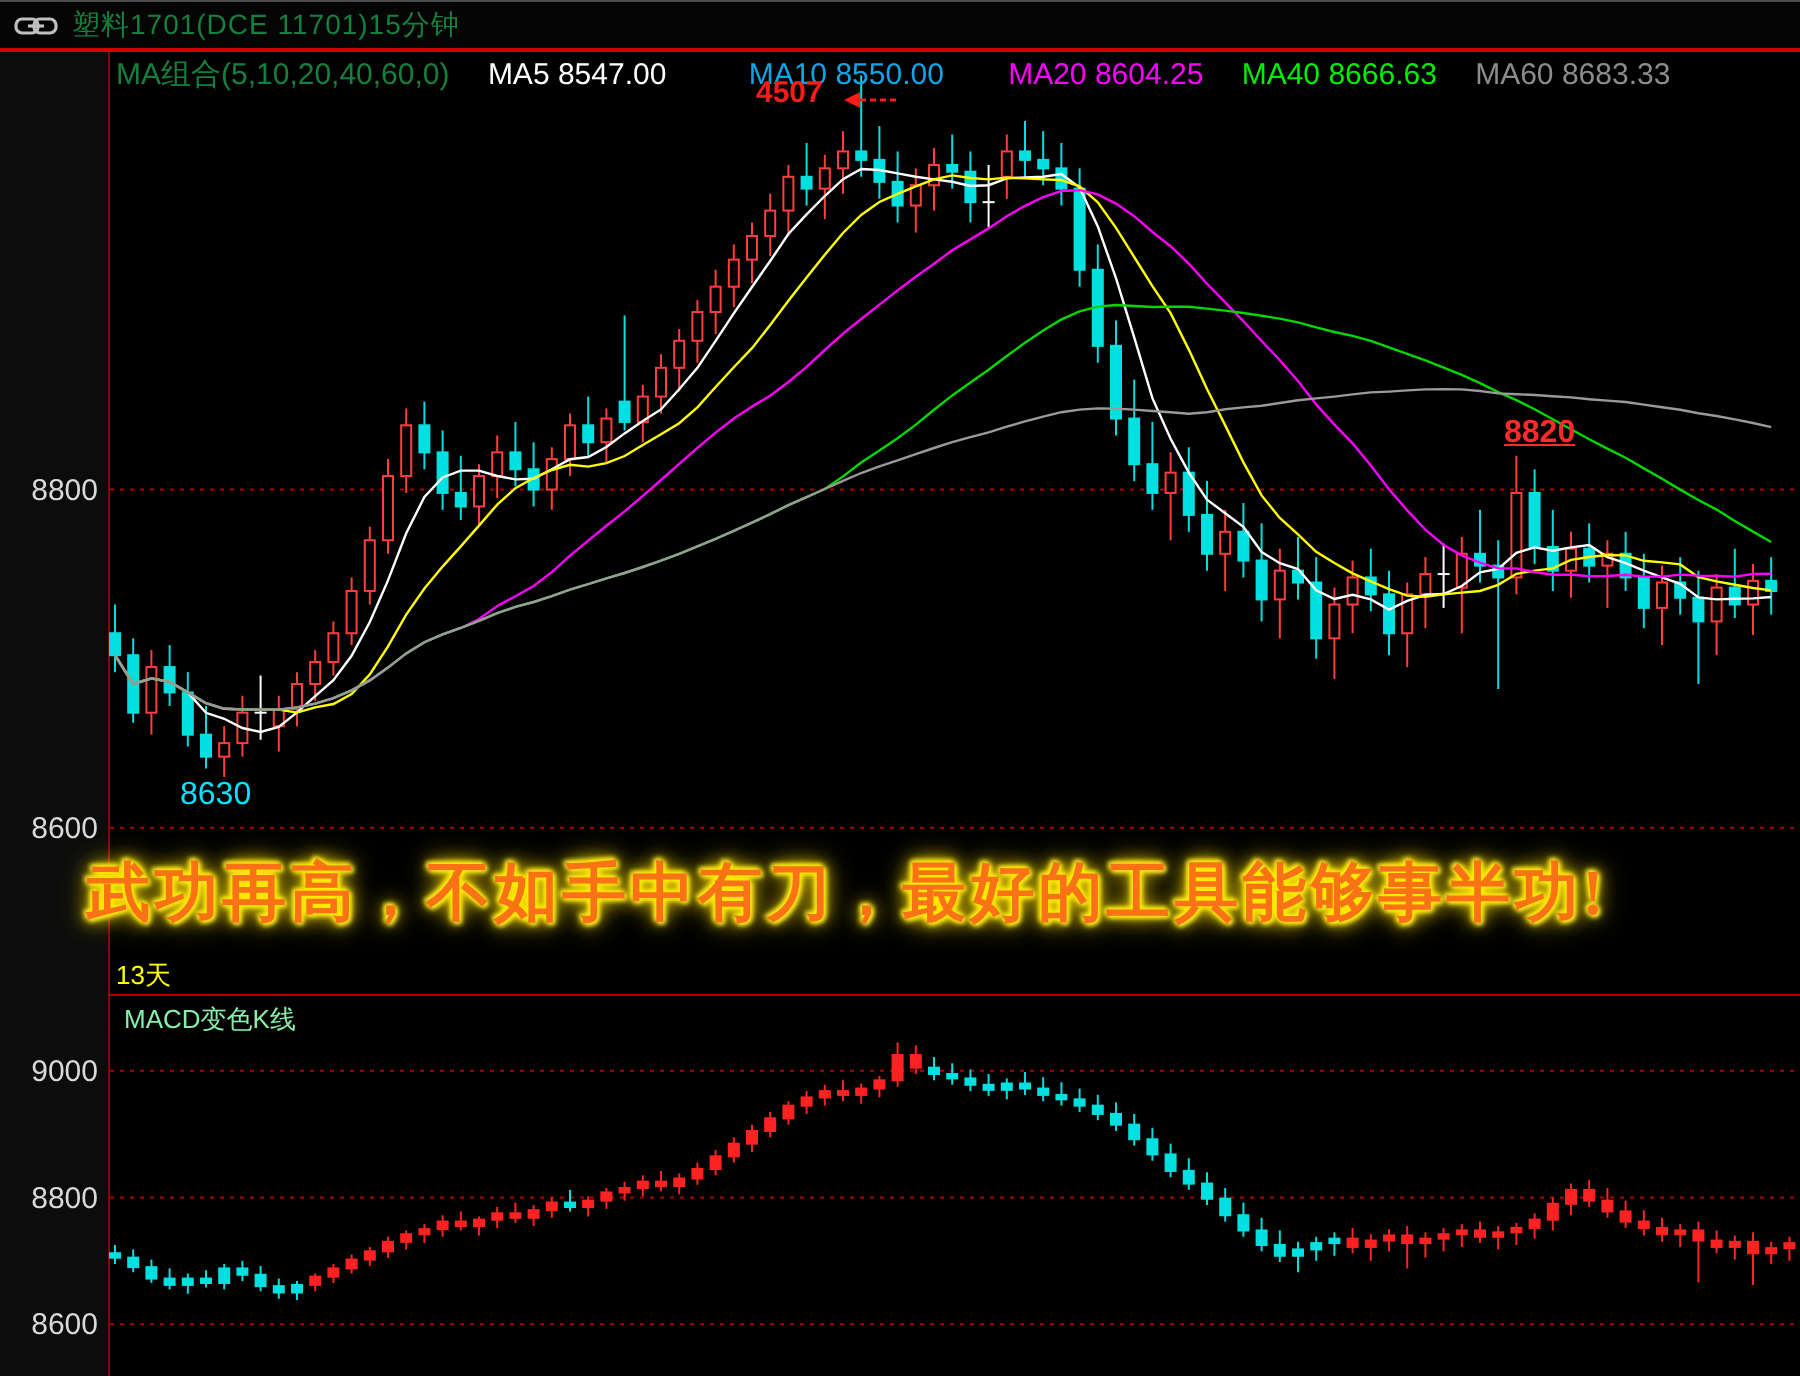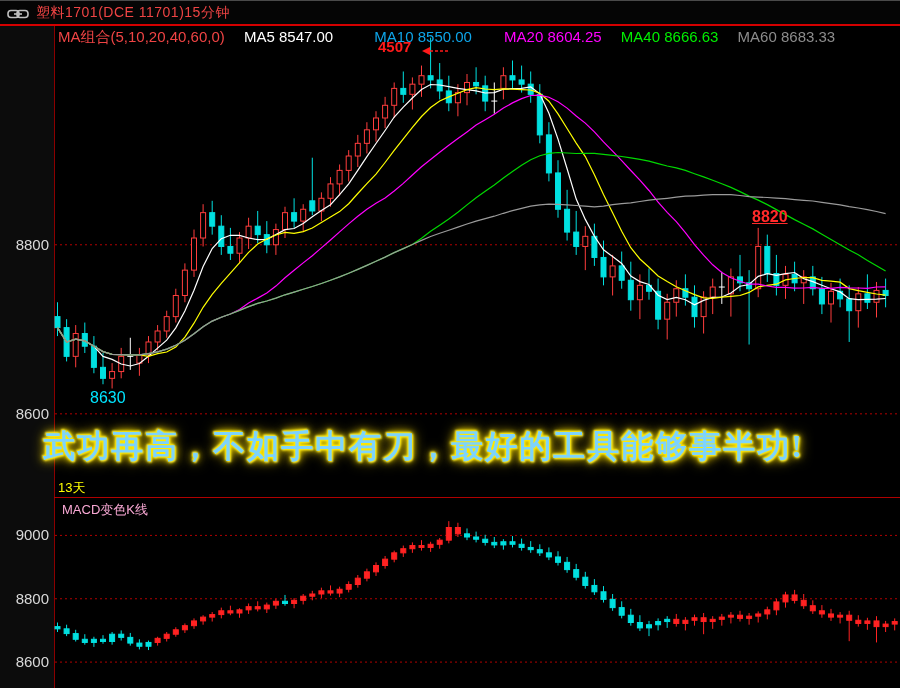--- a/index.html
+++ b/index.html
@@ -1,47 +1,47 @@
 <!DOCTYPE html>
 <html><head>
 <meta charset="utf-8">
 <style>
   html,body{margin:0;padding:0;background:#000;}
   #screen{position:relative;width:900px;height:688px;background:#000;overflow:hidden;
           font-family:"Liberation Sans", sans-serif;border-top:1px solid #4a4a4a;}
   
   #title-bar{position:absolute;left:0;top:0;width:900px;height:23px;background:#050505;}
-  #title-bar .ttl{position:absolute;left:36px;top:3px;color:#ef4444;font-size:14px;letter-spacing:0.5px;text-align:right;}
+  #title-bar .ttl{position:absolute;left:36px;top:3px;color:#15803d;font-size:14px;letter-spacing:0.5px;text-align:right;}
   #link-ic{position:absolute;left:7px;top:5px;}
   #top-sep{position:absolute;left:0;top:23px;width:900px;height:2px;background:#d40000;}
   
   #gutter{position:absolute;left:0;top:25px;width:54px;height:663px;background:#0c0c0c;}
   #axis-vline{position:absolute;left:54px;top:25px;width:1px;height:663px;background:#8b0000;}
   
   #ma-row{position:absolute;left:58px;top:27px;font-size:15px;white-space:nowrap;z-index:5;}
   #ma-row span{margin-right:15px;}
   
   #watermark{position:absolute;left:36px;top:14px;font-size:42px;font-weight:bold;
              color:rgba(160,160,160,0.38);letter-spacing:1px;z-index:9;}
   
   .anno{position:absolute;font-size:15px;font-weight:bold;z-index:6;}
   #anno-peak{left:378px;top:37px;color:#ff1a1a;}
   #peak-arrow{position:absolute;left:422px;top:41px;z-index:6;}
   #anno-low{left:90px;top:388px;color:#00e5ff;font-weight:normal;font-size:16px;}
   #anno-bounce{left:752px;top:207px;color:#ff2a2a;font-size:16px;text-decoration:underline;}
   
   #banner{position:absolute;left:0;top:424px;width:847px;text-align:center;z-index:8;
           font-family:"Liberation Serif", serif;font-weight:bold;font-size:32px;letter-spacing:2px;
-          color:#7dd3fc;
+          color:#f97316;
           text-shadow:0 0 3px #ffee00,0 0 5px #ffe800,0 0 9px #ffe000,0 0 14px #ffd700,
                       1px 1px 2px #fff176,-1px -1px 2px #fff176;}
   
   #period-label{position:absolute;left:58px;top:478px;color:#ffff00;font-size:13px;z-index:5;text-align:right;}
   #sub-sep{position:absolute;left:54px;top:496px;width:846px;height:1px;background:#b00000;}
-  #macd-label{position:absolute;left:62px;top:500px;color:#f9a8d4;font-size:13px;z-index:5;}
+  #macd-label{position:absolute;left:62px;top:500px;color:#86efac;font-size:13px;z-index:5;}
   
   #chart-svg{position:absolute;left:0;top:0;z-index:2;}
   .hit{position:absolute;z-index:4;}
 </style>
 </head>
 <body>
 
 <div id="screen">
 
   <div id="title-bar">
@@ -53,21 +53,21 @@
       </svg>
     </span>
     <span class="ttl">塑料1701(DCE 11701)15分钟</span>
   </div>
   <div id="top-sep"></div>
 
   <div id="gutter"></div>
   <div id="axis-vline"></div>
 
   <div id="ma-row">
-    <span style="color: #ef4444;">MA组合(5,10,20,40,60,0)</span>
+    <span style="color: #15803d;">MA组合(5,10,20,40,60,0)</span>
     <span style="color: rgb(255, 255, 255);">MA5 8547.00</span>
     <span style="color: #0ea5e9; margin-left: 22px;">MA10 8550.00</span>
     <span style="color: rgb(255, 0, 255); margin-left: 13px;">MA20 8604.25</span>
     <span style="color: rgb(0, 238, 0);">MA40 8666.63</span>
     <span style="color: rgb(140, 140, 140);">MA60 8683.33</span>
   </div>
 
 
   <svg id="chart-svg" width="900" height="688">
       <line x1="55" x2="898" y1="243.77358490566039" y2="243.77358490566039" stroke="#b00000" stroke-width="1" stroke-dasharray="2,3"></line>

